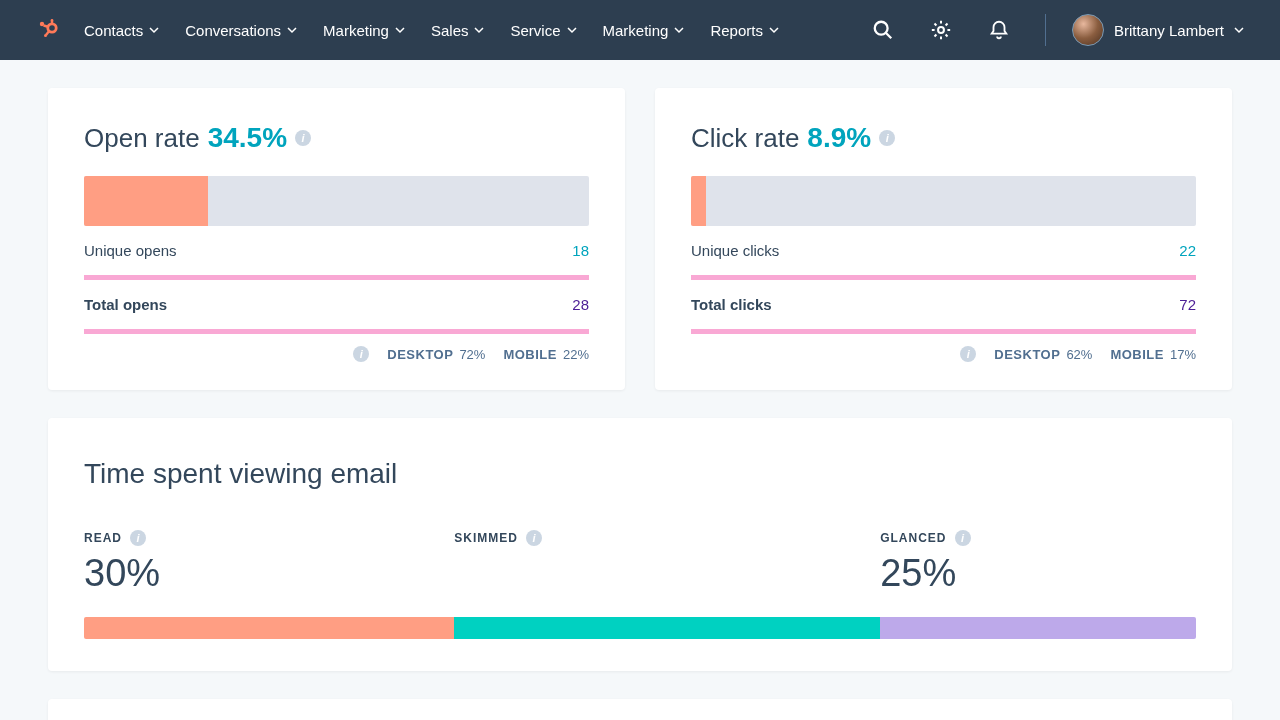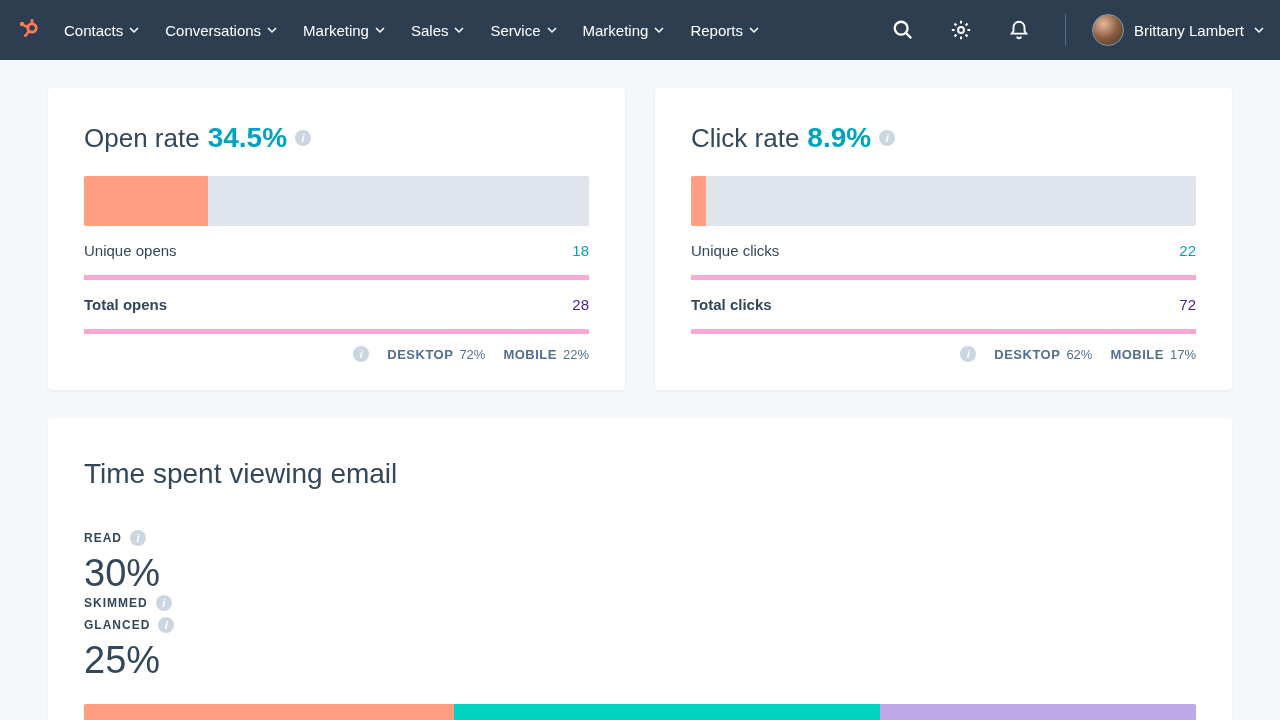--- a/index.html
+++ b/index.html
@@ -10,21 +10,21 @@
     width: 1280px;
     height: 720px;
     overflow: hidden;
   }
   
   .nav {
     height: 60px;
     background: #2d3e50;
     display: flex;
     align-items: center;
-    padding: 0 16px;
+    padding: 0 36px;
     color: #fff;
   }
   .logo {
     width: 24px; height: 24px;
     margin-right: 24px;
     display:flex;align-items:center;justify-content:center;
   }
   .logo svg { width:24px;height:24px; }
   .nav-items { display:flex; gap: 26px; }
   .nav-item { display:flex; align-items:center; gap:6px; font-size:15px; cursor:pointer; color:#fff; font-weight:500;}
@@ -80,21 +80,21 @@
   }
   .device-row .d-label { font-weight:700;letter-spacing:0.5px; }
   .device-row .d-val { font-weight:400; }
   .device-group { display:flex;align-items:center;gap:6px; }
   
   .wide-card {
     background:#fff;border-radius:4px;box-shadow:0 1px 3px rgba(0,0,0,0.06);
     padding:40px 36px 32px 36px;margin-top:28px;
   }
   .wide-title { font-size:28px;color:#33475b;font-weight:400;margin-bottom:40px; }
-  .segments { display:flex;flex-direction:column; }
+  .segments { display:flex; }
   .seg { }
   .seg-label-row { display:flex;align-items:center;gap:8px;margin-bottom:6px; }
   .seg-label { font-size:12px;font-weight:700;letter-spacing:1px;color:#33475b; }
   .seg-value { font-size:38px;font-weight:400;color:#33475b; }
   .stacked-bar { display:flex;height:22px;margin-top:22px;border-radius:2px;overflow:hidden; }
   .sb-read { background:#ff9e83; }
   .sb-skim { background:#00d1c1; }
   .sb-glan { background:#bda9ea; }
   
   .bottom-card {

